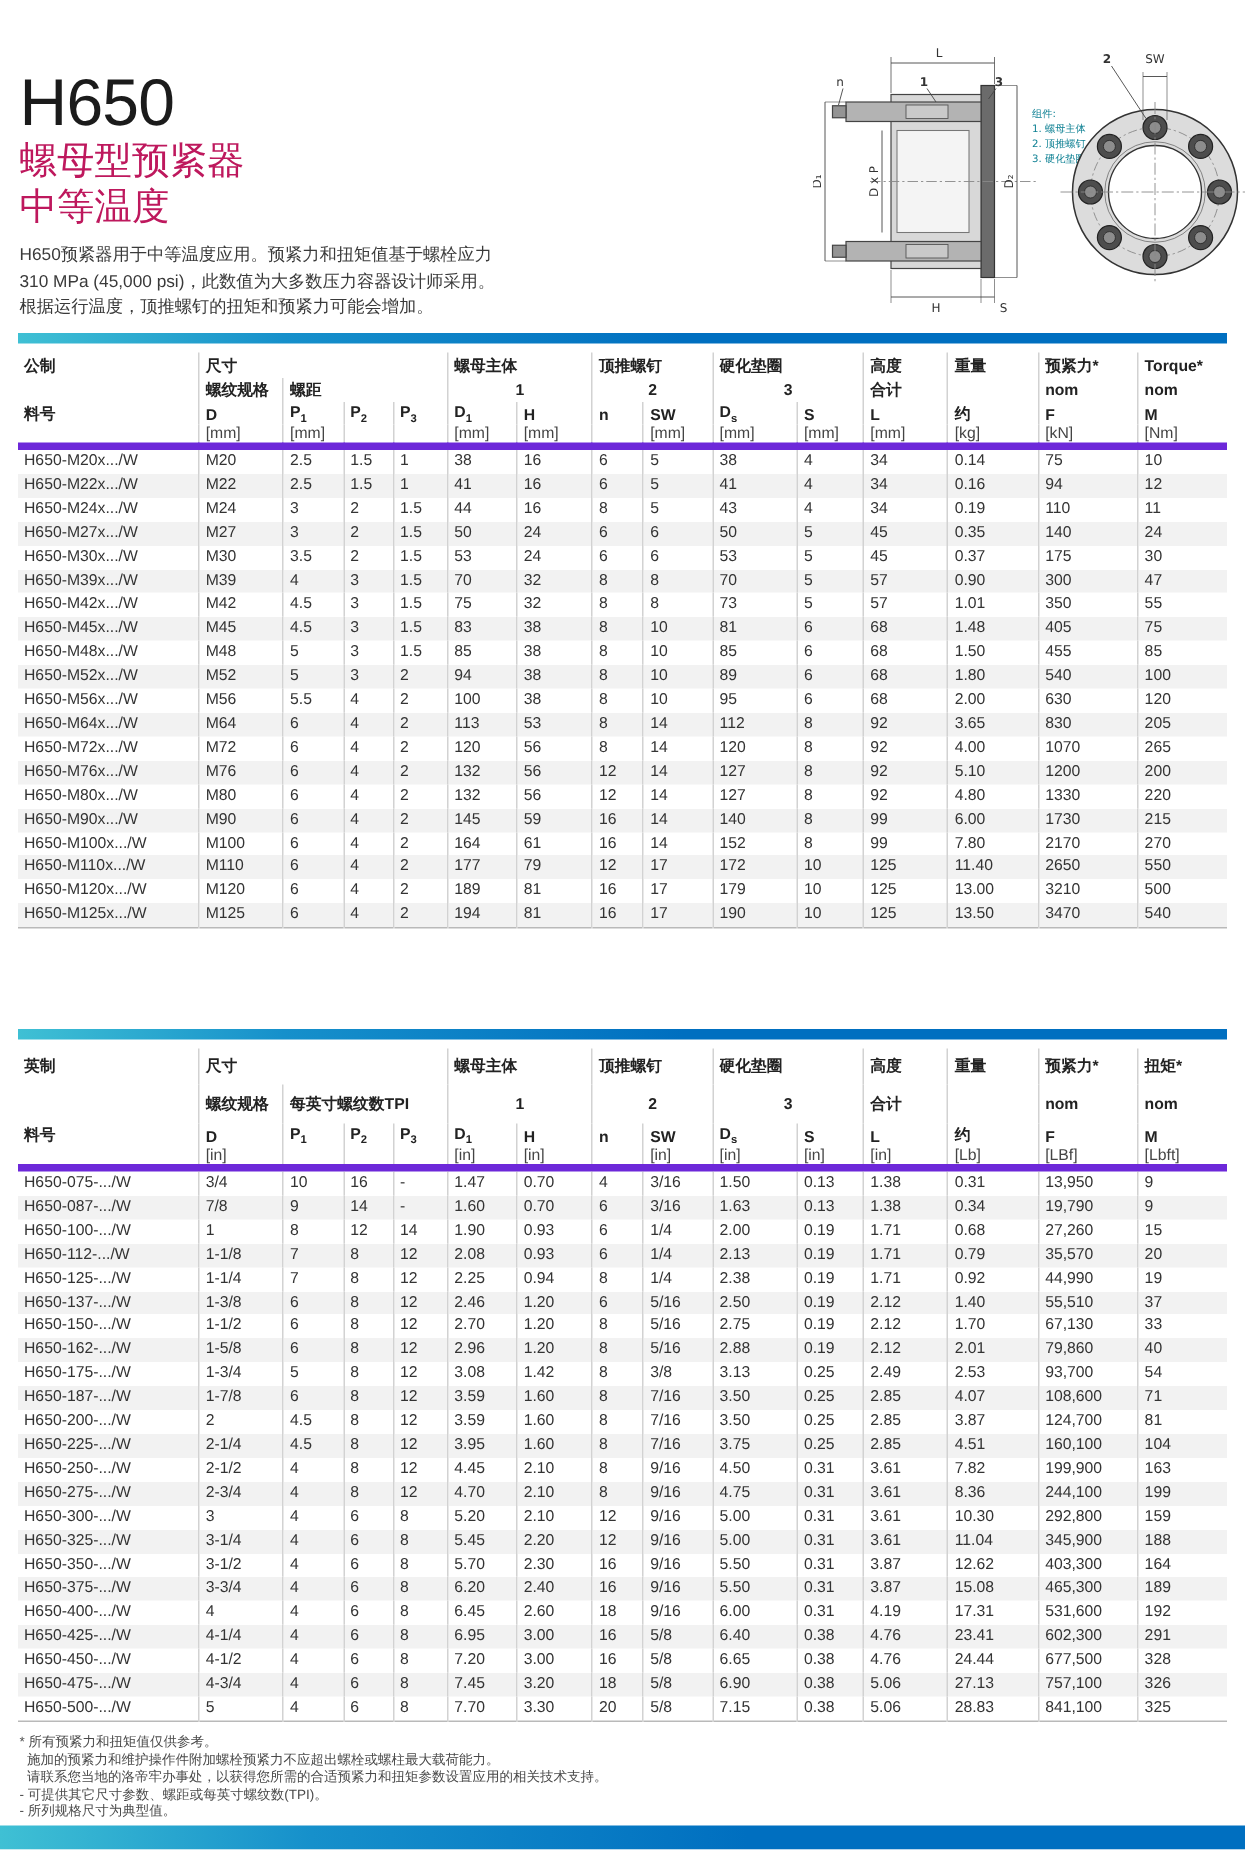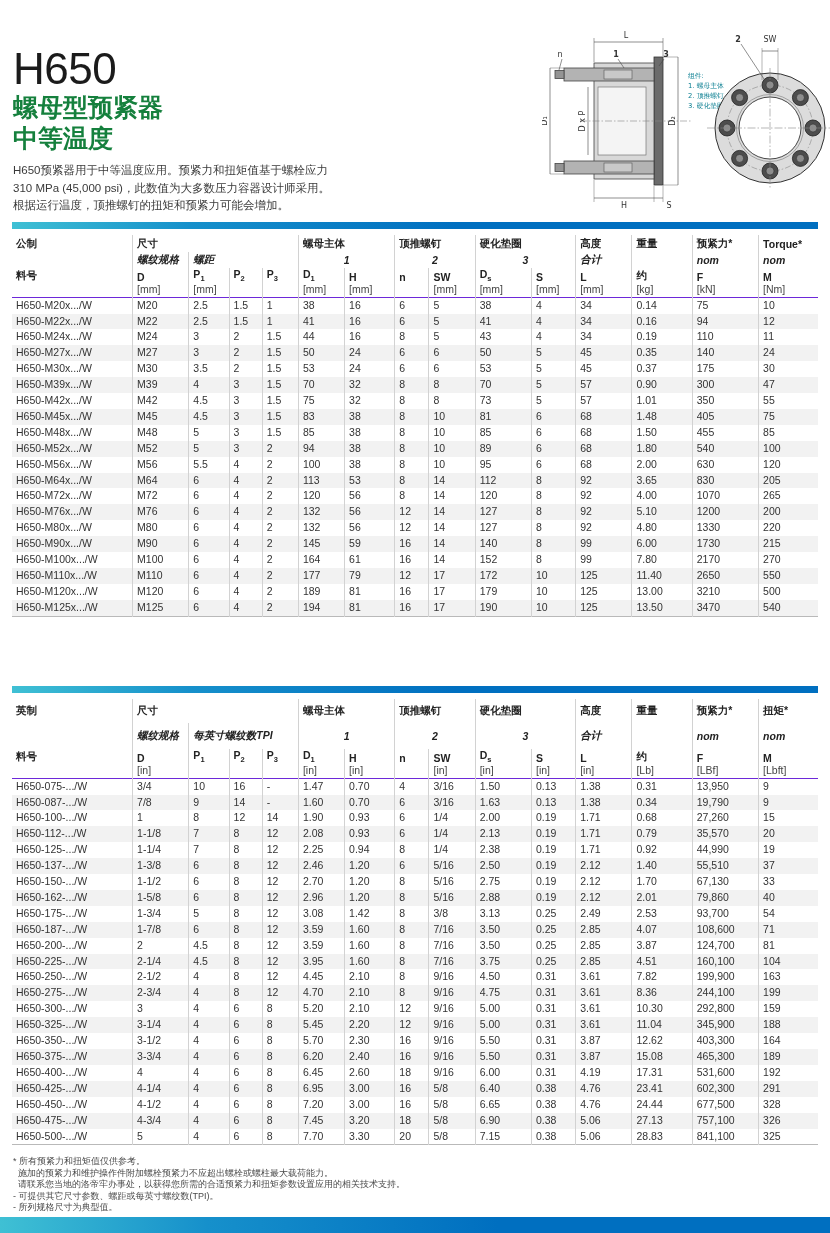--- a/index.html
+++ b/index.html
@@ -2,21 +2,21 @@
 <html><head>
 <meta charset="utf-8">
 <style>
   * { margin:0; padding:0; box-sizing:border-box; }
   body { background:#e8e8e8; font-family:"Liberation Sans","DejaVu Sans",sans-serif; }
   .page { position:relative; width:830px; height:1233px; background:#ffffff; margin:0 auto; overflow:hidden; }
 
   
   .title-block { position:absolute; left:13px; top:46px; width:430px; }
   .model { font-size:44px; font-weight:400; color:#1b1b1b; letter-spacing:-0.5px; line-height:1.05; }
-  .subtitle { font-size:25px; font-weight:700; color:#15803d; line-height:1.25; }
+  .subtitle { font-size:25px; font-weight:400; color:#be185d; line-height:1.25; }
   .descr { margin-top:7px; font-size:11.5px; color:#3a3a3a; line-height:1.55; }
   .descr div { white-space:pre; }
 
   
   .diagram { position:absolute; right:0; top:26px; width:288px; height:192px; }
   svg text { font-family:"DejaVu Sans","Liberation Sans",sans-serif; }
   .dimlbl { font-size:8px; fill:#333; }
   .legend-txt { font-size:6.8px; fill:#0b7f92; }
 
   
@@ -25,27 +25,27 @@
                 background:linear-gradient(90deg,#3fc0d4 0%,#1690cb 25%,#006fc0 60%,#006fc0 100%); }
 
   
   .table-section { position:absolute; left:12px; right:12px; }
   .table-section.metric { top:222px; }
   .table-section.imperial { top:686px; }
   table { border-collapse:collapse; table-layout:fixed; width:806px; margin-top:6px; }
   th, td { font-size:10.5px; color:#333; text-align:left; padding:0 4px; overflow:hidden; white-space:nowrap; }
   th { font-weight:bold; color:#222; vertical-align:bottom; }
   thead tr.hr0 th { height:17px; vertical-align:middle; }
-  thead tr.hr1 th { height:16px; vertical-align:middle;font-style:italic; }
+  thead tr.hr1 th { height:16px; vertical-align:middle; }
   thead tr.hr2 th { height:15px; vertical-align:bottom;margin-top:33px; }
   thead tr.hr3 th { height:14px; font-weight:normal; color:#444; vertical-align:top; }
   .imperial thead tr.hr0 th { height:24px; }
   .imperial thead tr.hr1 th { height:26px; }
   th.ctr { text-align:center; }
-  thead { border-bottom:1px solid #6d28d9; }
+  thead { border-bottom:5px solid #6d28d9; }
   tbody { border-bottom:1px solid #b9b9b9; }
   tbody td { height:15.9px; line-height:15.9px; }
   tbody tr:nth-child(even) { background:#f2f2f2; }
   th:not(:first-child), td:not(:first-child) { border-left:1px solid #d2d2d2; }
   sub { font-size:7.5px; }
 
   
   .footnotes { position:absolute; left:13px; top:1156px; width:780px; font-size:9px; color:#4a4a4a; line-height:1.28; }
   .footnotes div { white-space:pre; }
 </style>

